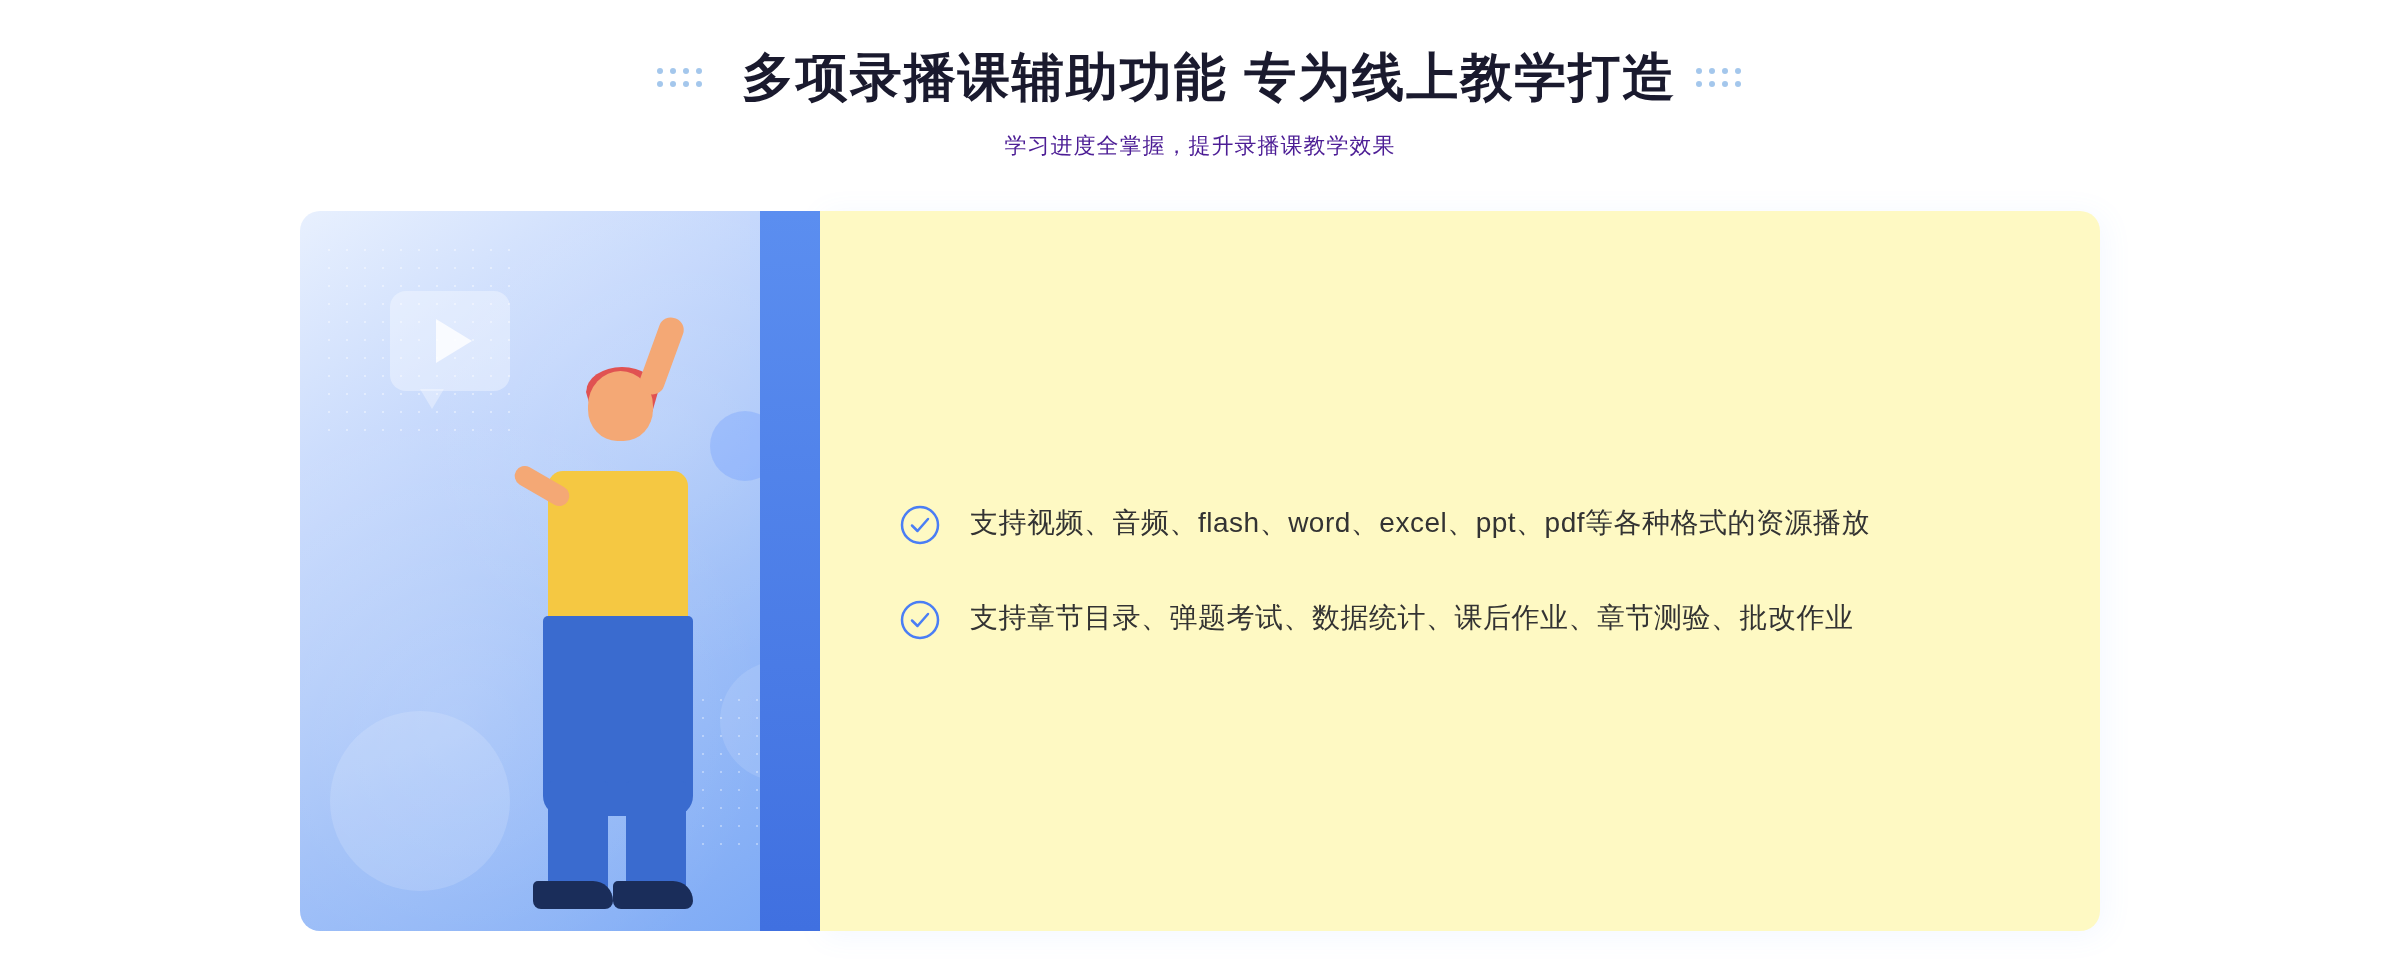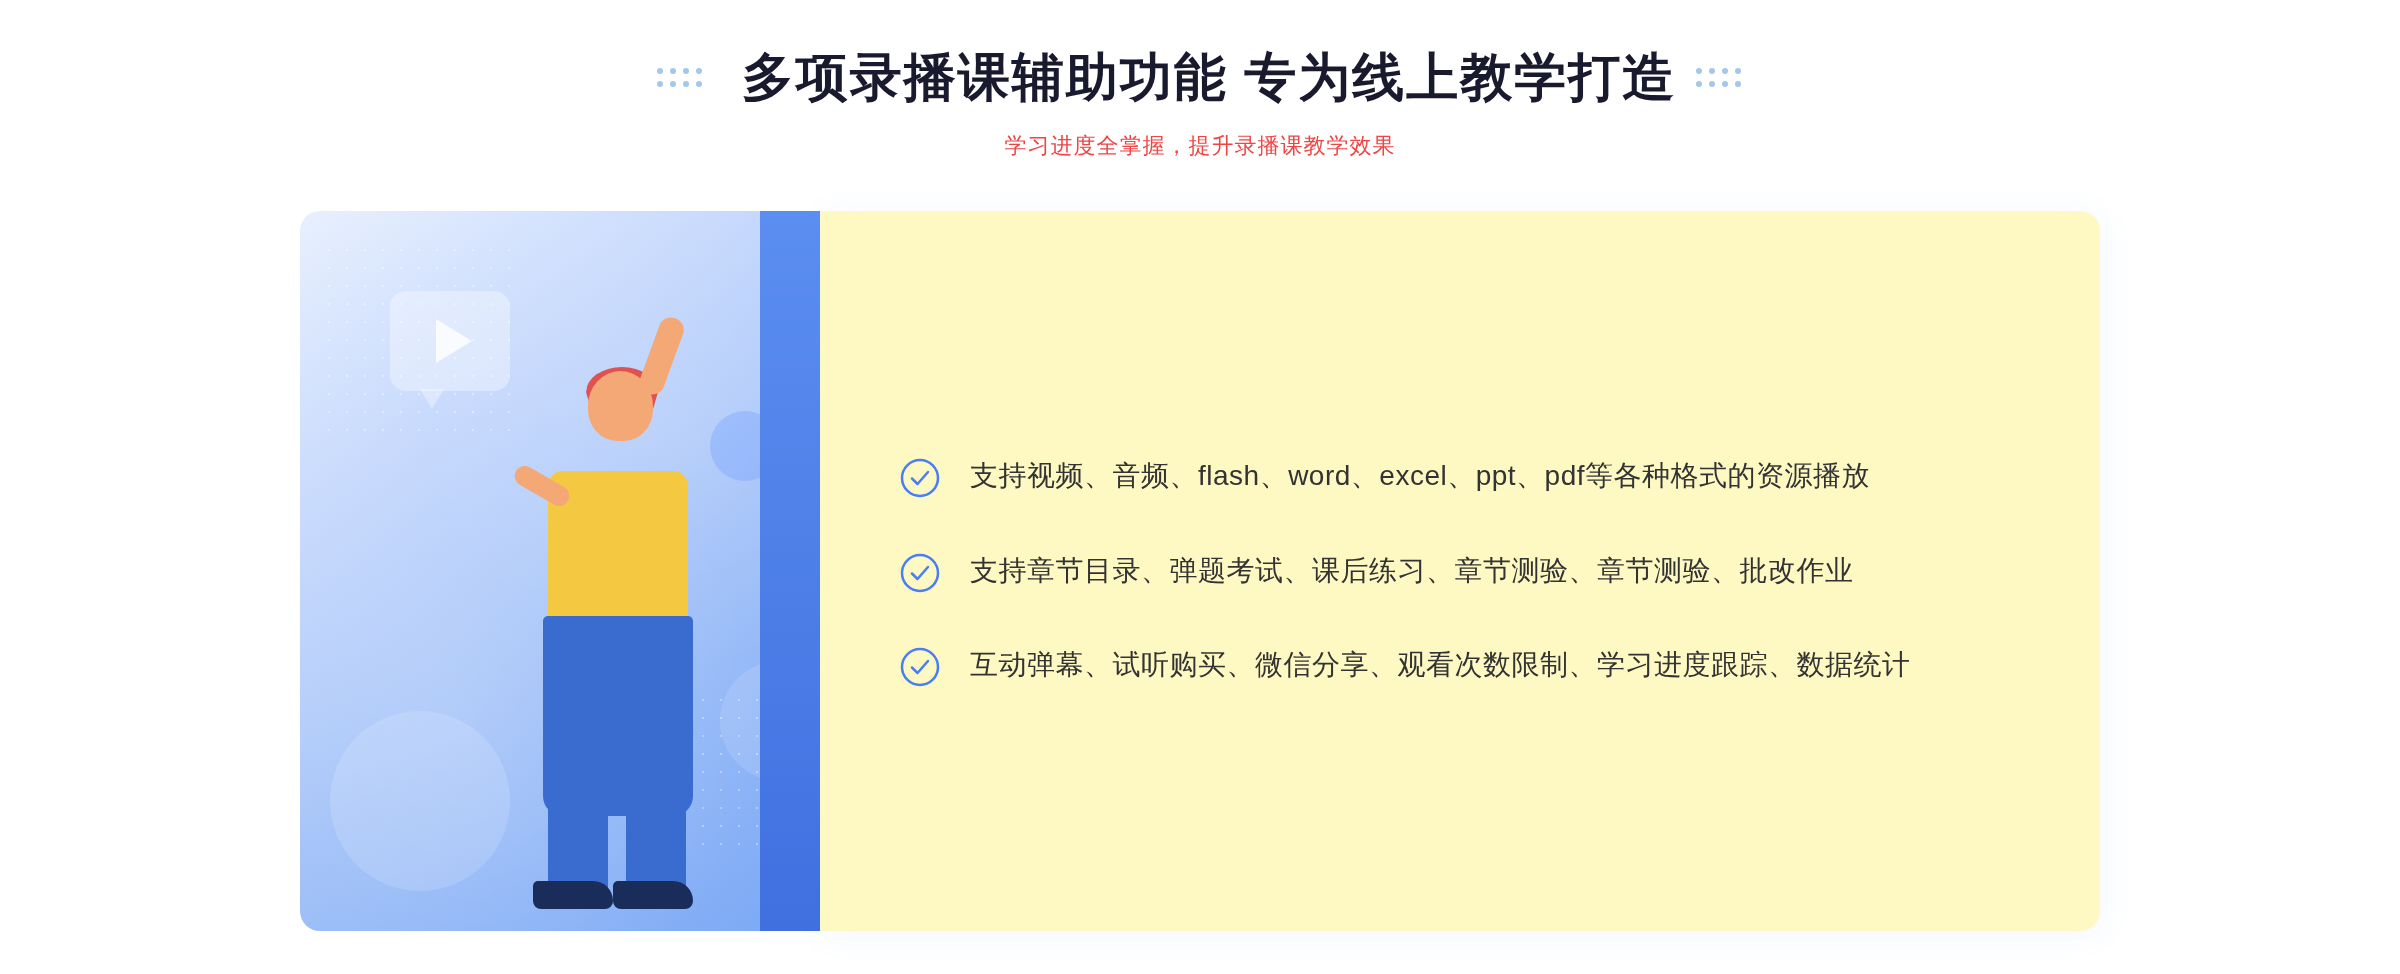--- a/index.html
+++ b/index.html
@@ -46,21 +46,21 @@
     .main-title {
       font-size: 52px;
       font-weight: 700;
       color: #1a1a2e;
       letter-spacing: 2px;
       margin-left: 18px;
     }
 
     .subtitle {
       font-size: 22px;
-      color: #ef4444;
+      color: #4c1d95;
       letter-spacing: 1px;
     }
 
     .content-section {
       display: flex;
       width: 100%;
       max-width: 1800px;
       align-items: stretch;
       gap: 0;
     }
@@ -479,30 +479,21 @@
         <span class="feature-text">支持视频、音频、flash、word、excel、ppt、pdf等各种格式的资源播放</span>
       </div>
 
       <div class="feature-item">
         <div class="check-icon">
           <svg viewBox="0 0 40 40" fill="none" xmlns="http://www.w3.org/2000/svg">
             <circle cx="20" cy="20" r="18" stroke="#4a7ef5" stroke-width="2.5" fill="none"></circle>
             <path d="M12 20.5 L17.5 26 L28 14" stroke="#4a7ef5" stroke-width="2.5" stroke-linecap="round" stroke-linejoin="round"></path>
           </svg>
         </div>
-        <span class="feature-text">支持章节目录、弹题考试、课后练习、章节测验、章节测验、批改作业</span>
-      </div>
-
-
-      <div class="feature-item">
-        <div class="check-icon">
-          <svg viewBox="0 0 40 40" fill="none" xmlns="http://www.w3.org/2000/svg">
-            <circle cx="20" cy="20" r="18" stroke="#4a7ef5" stroke-width="2.5" fill="none"></circle>
-            <path d="M12 20.5 L17.5 26 L28 14" stroke="#4a7ef5" stroke-width="2.5" stroke-linecap="round" stroke-linejoin="round"></path>
-          </svg>
-        </div>
-        <span class="feature-text">互动弹幕、试听购买、微信分享、观看次数限制、学习进度跟踪、数据统计</span>
-      </div>
+        <span class="feature-text">支持章节目录、弹题考试、数据统计、课后作业、章节测验、批改作业</span>
+      </div>
+
+
 
     </div>
   </div>
 
 </div>
 
 </body></html>

